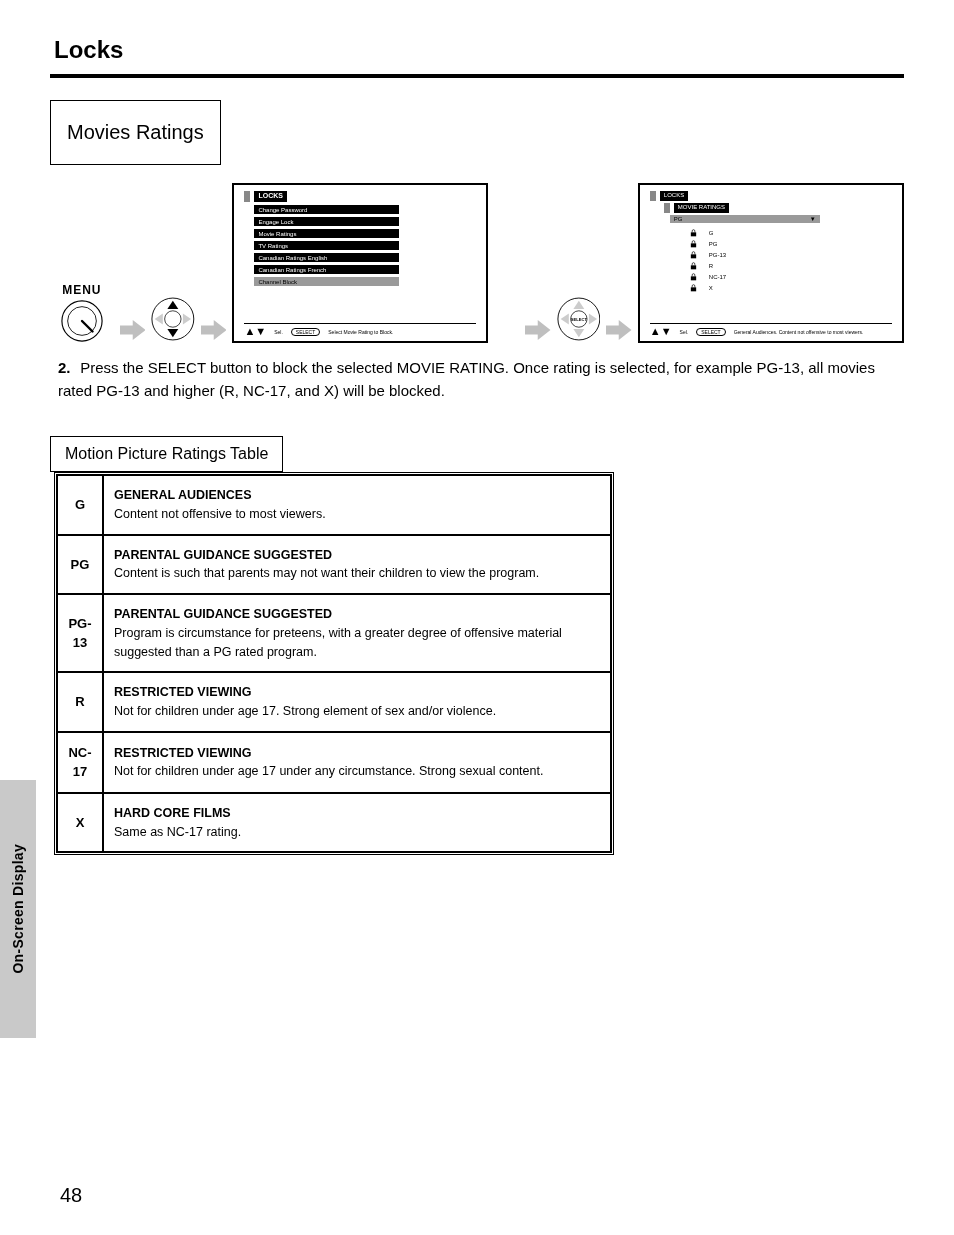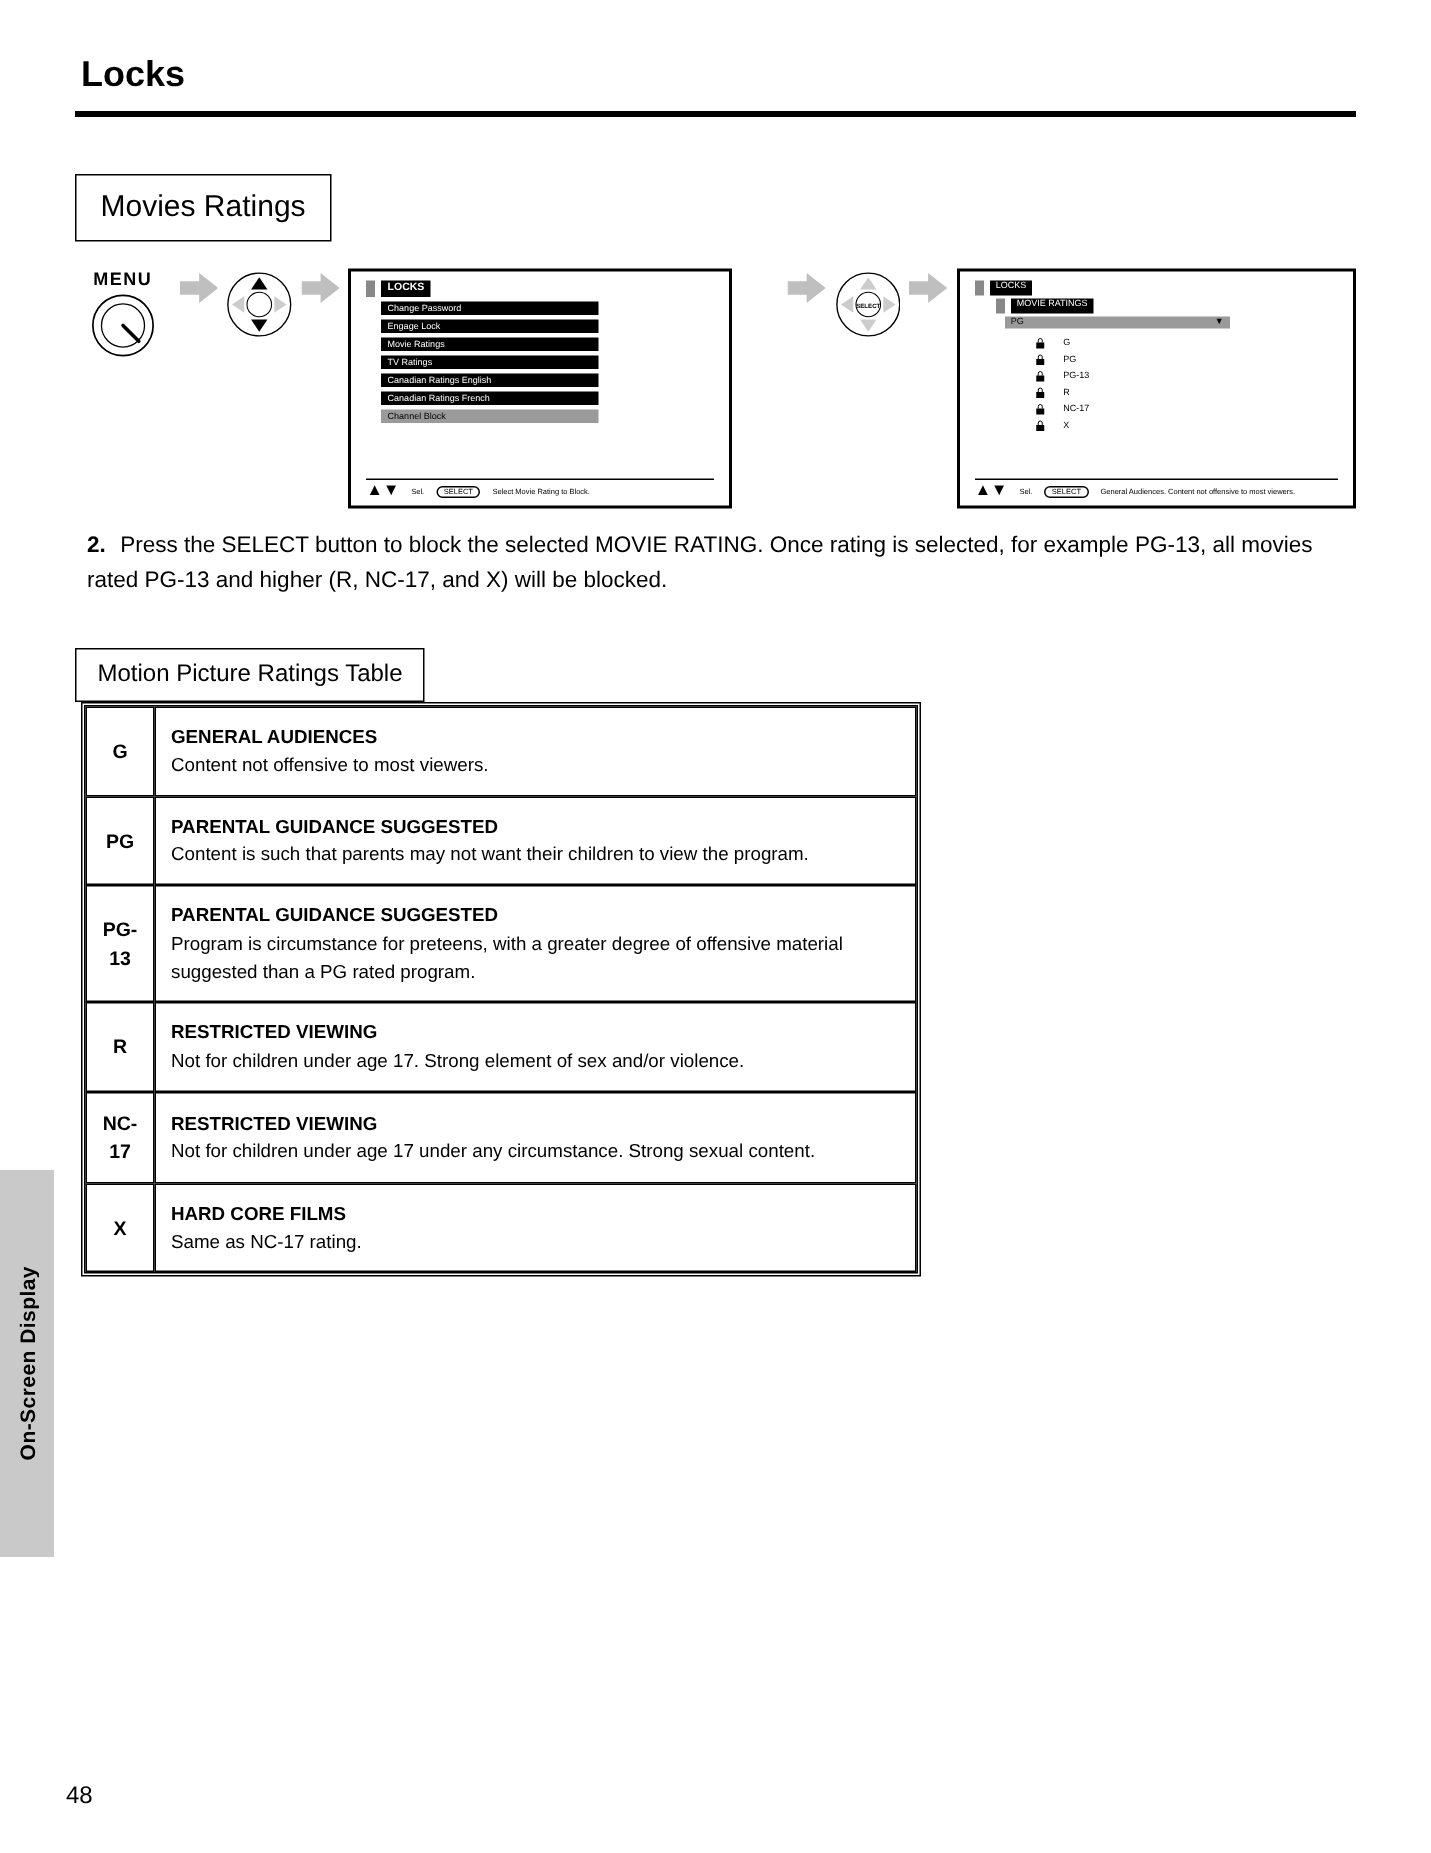--- a/index.html
+++ b/index.html
@@ -20,27 +20,26 @@
   }
   .section-title {
     font-size: 24px;
     font-weight: bold;
     margin-bottom: 10px;
     padding-left: 4px;
   }
   .box-outline {
     border: 1.5px solid #000;
     display: inline-block;
-    padding: 10px 16px;
+    padding: 20px 16px;
     font-size: 20px;
-    margin-top: 16px;
   }
   .flow-row {
     display: flex;
-    align-items: flex-start;
+    align-items: flex-end;
     gap: 6px;
     margin-top: 18px;
     margin-bottom: 14px;
   }
   .menu-btn {
     width: 70px;
     text-align: center;
   }
   .menu-btn .label {
     font-size: 12px;
@@ -227,23 +226,23 @@
   .side-tab span {
     writing-mode: vertical-rl;
     transform: rotate(180deg);
     font-size: 14px;
     font-weight: bold;
     color: #000;
     letter-spacing: 0.3px;
   }
   .page-num {
     position: absolute;
-    left: 44px;
+    left: 60px;
     bottom: 28px;
-    font-size: 16px;
+    font-size: 20px;
   }
   .arrow-ic { display:inline-block; font-size:11px; line-height:1; }
 </style>
 </head>
 <body>
 
 <div class="side-tab">
   <span>On-Screen Display</span>
 </div>
 

